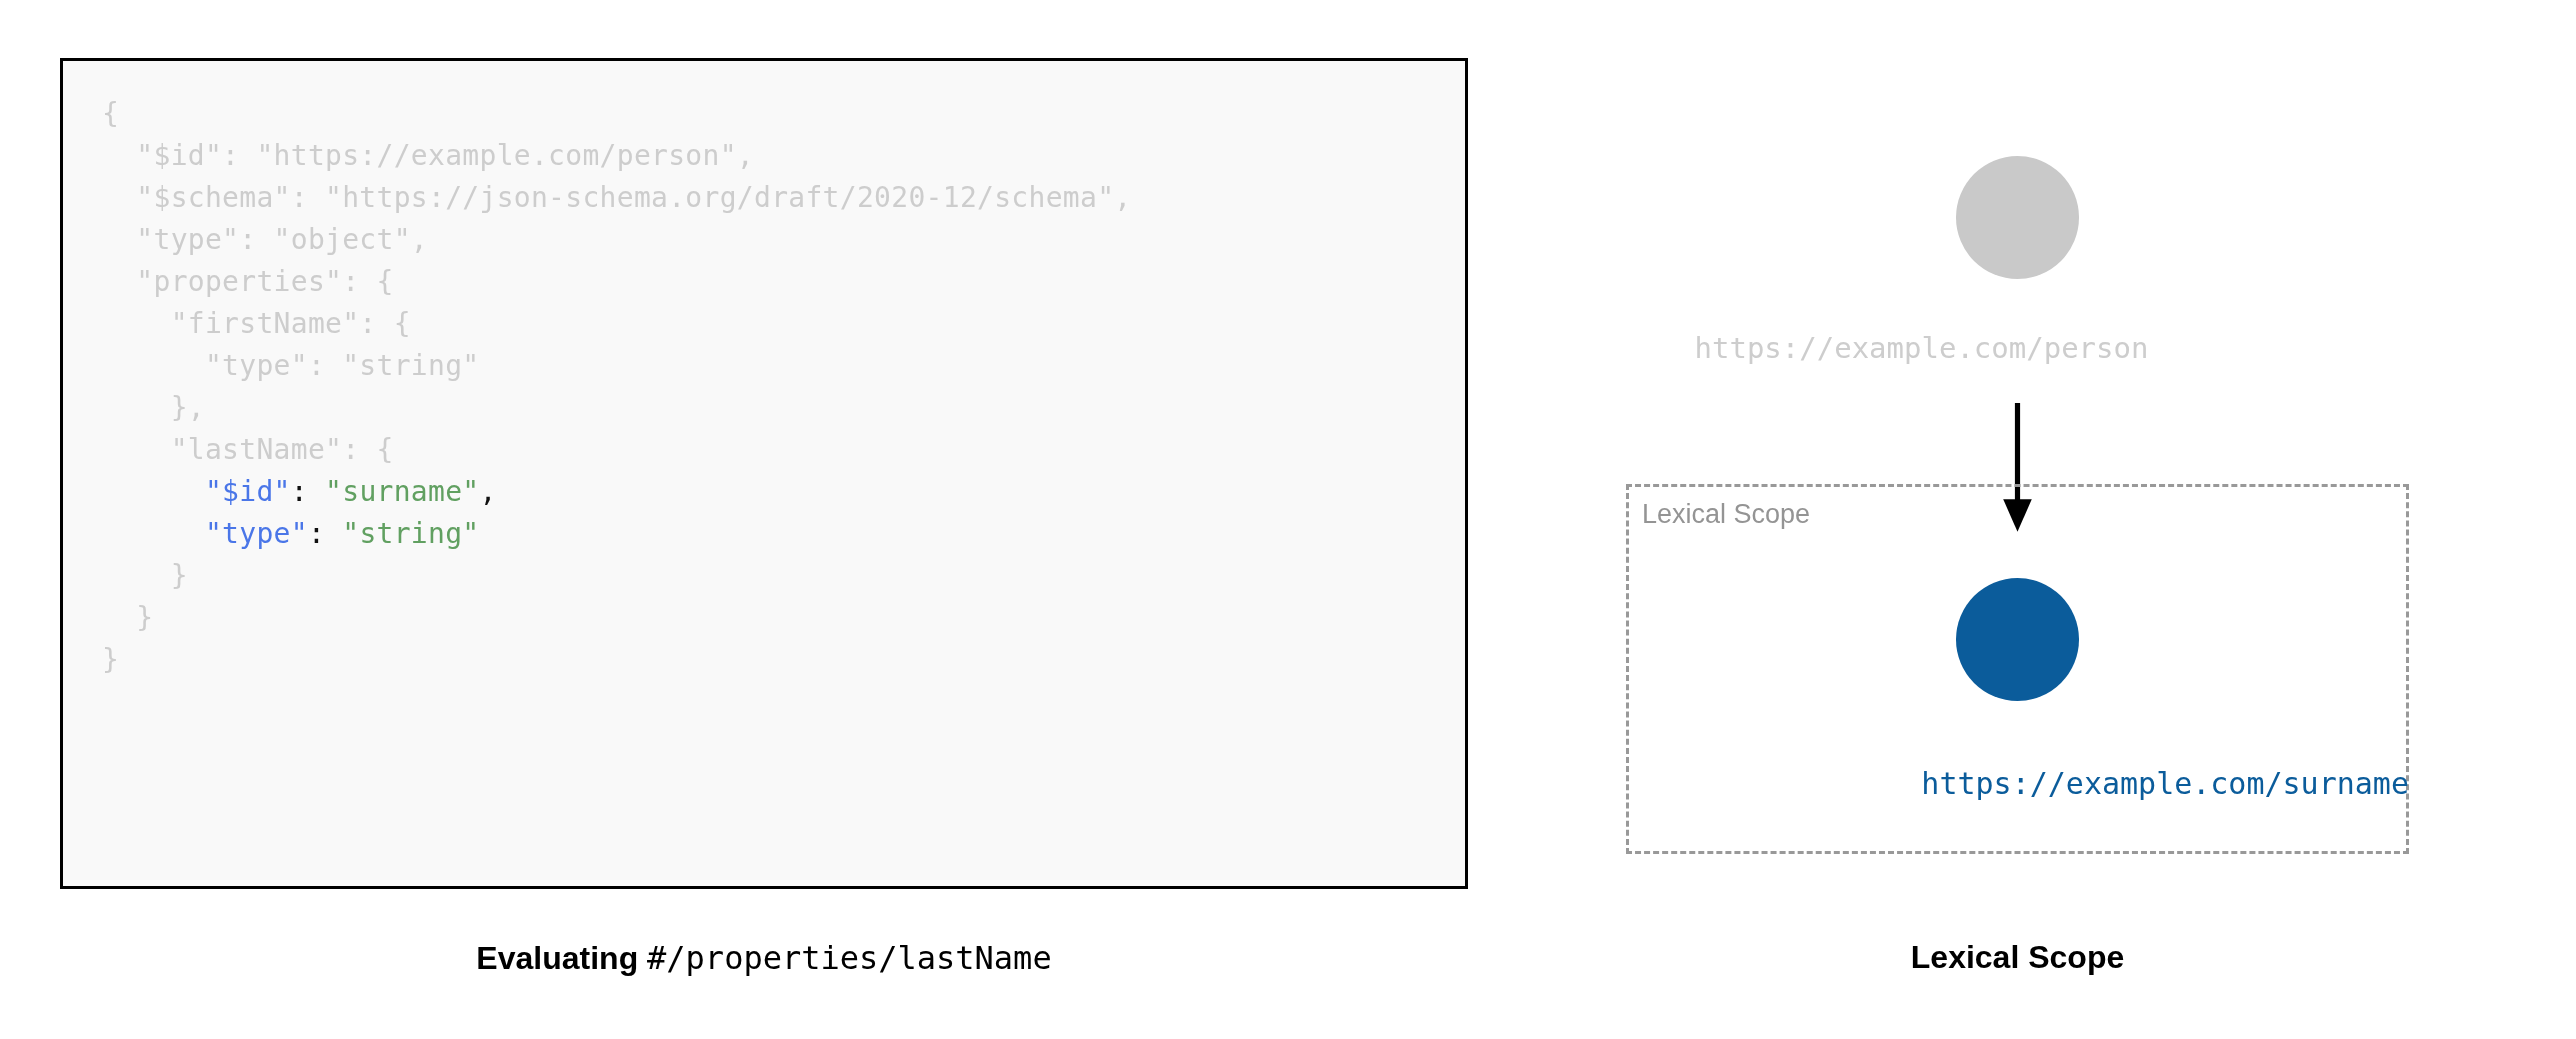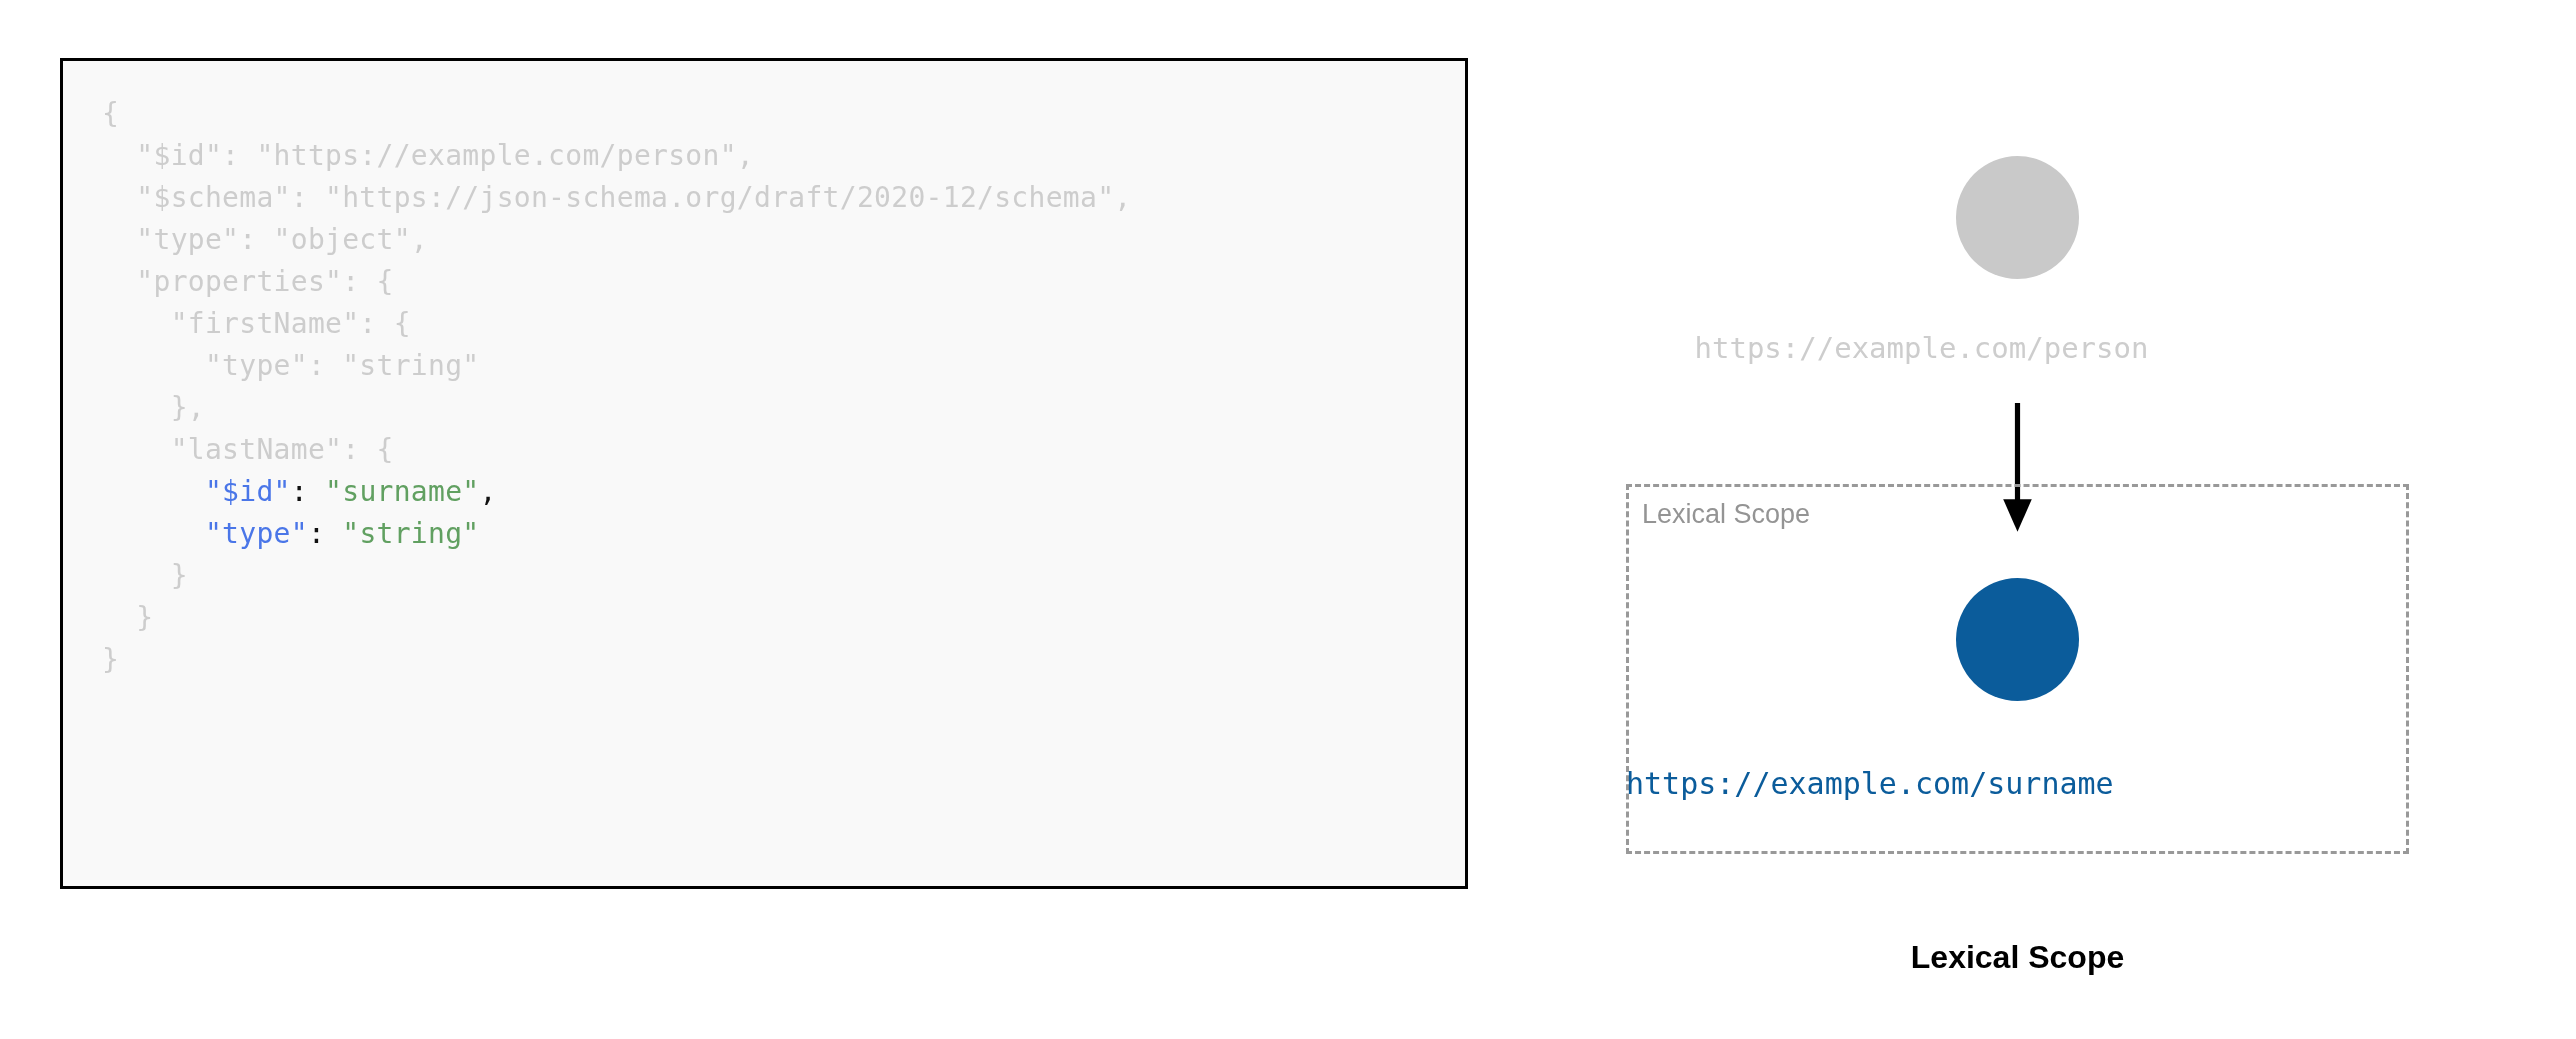--- a/index.html
+++ b/index.html
@@ -147,36 +147,39 @@
     height: 123px;
     border-radius: 50%;
     background: #0B5C9B;
   }
 
   #scoped-node-label {
     position: absolute;
     left: 1626px;
     top: 766px;
     width: 783px;
-    text-align: left;
+    text-align: right;
     font-family: "DejaVu Sans Mono", "Liberation Mono", monospace;
     font-size: 30px;
     color: #0B5C9B;
     white-space: nowrap;
   }
 </style>
 </head>
 <body>
 
 <div id="left-panel">
 
   <div id="code-block">
     <div id="code-listing"><div class="code-line"><span class="dim"></span><span class="dim">{</span></div><div class="code-line"><span class="dim">  </span><span class="dim">"$id": "https://example.com/person",</span></div><div class="code-line"><span class="dim">  </span><span class="dim">"$schema": "https://json-schema.org/draft/2020-12/schema",</span></div><div class="code-line"><span class="dim">  </span><span class="dim">"type": "object",</span></div><div class="code-line"><span class="dim">  </span><span class="dim">"properties": {</span></div><div class="code-line"><span class="dim">    </span><span class="dim">"firstName": {</span></div><div class="code-line"><span class="dim">      </span><span class="dim">"type": "string"</span></div><div class="code-line"><span class="dim">    </span><span class="dim">},</span></div><div class="code-line"><span class="dim">    </span><span class="dim">"lastName": {</span></div><div class="code-line"><span class="dim">      </span><span class="key">"$id"</span><span class="punc">: </span><span class="str">"surname"</span><span class="punc">,</span></div><div class="code-line"><span class="dim">      </span><span class="key">"type"</span><span class="punc">: </span><span class="str">"string"</span></div><div class="code-line"><span class="dim">    </span><span class="dim">}</span></div><div class="code-line"><span class="dim">  </span><span class="dim">}</span></div><div class="code-line"><span class="dim"></span><span class="dim">}</span></div></div>
   </div>
 
+  <div class="caption" id="left-caption">
+    <span class="caption-bold">Evaluating</span><span>&nbsp;</span><span class="caption-mono">#/properties/lastName</span>
+  </div>
 
 </div>
 
 <div id="right-panel"></div>
 
 <div id="root-node-circle"></div>
 
 <div id="root-node-label">https://example.com/person</div>
 
 <svg id="scope-arrow" viewBox="0 0 100 200" xmlns="http://www.w3.org/2000/svg">

